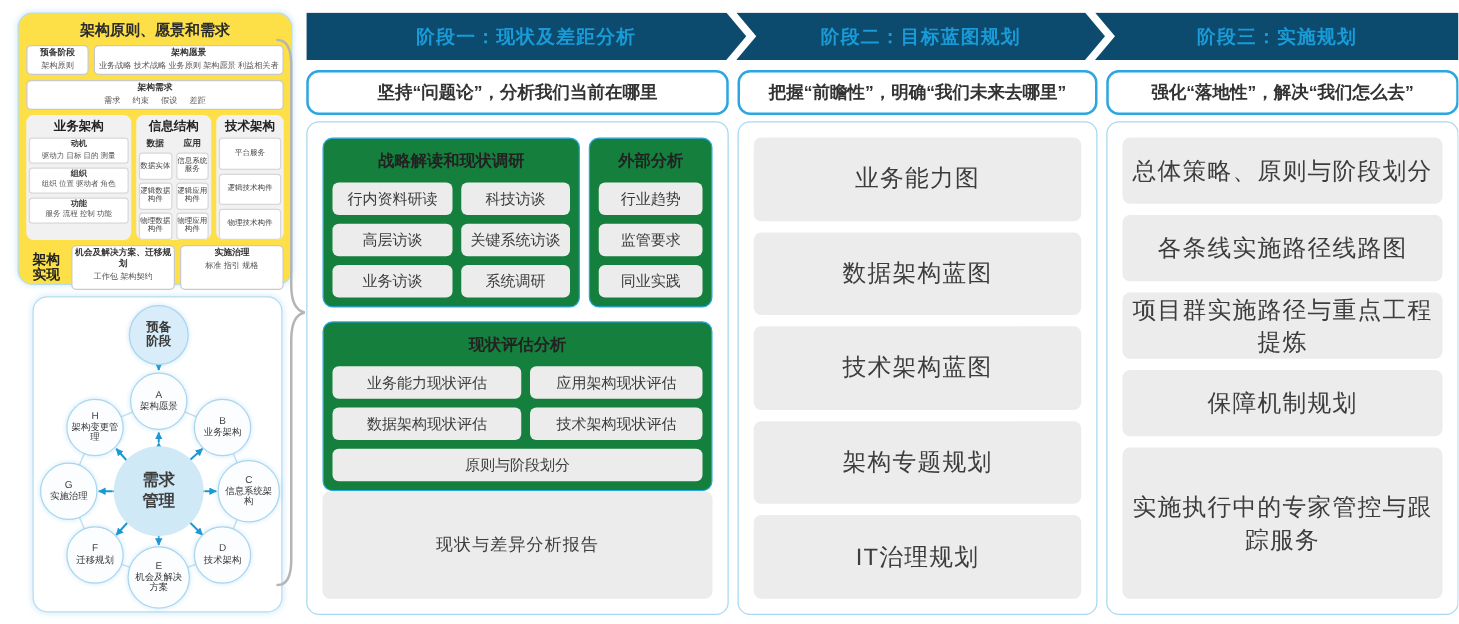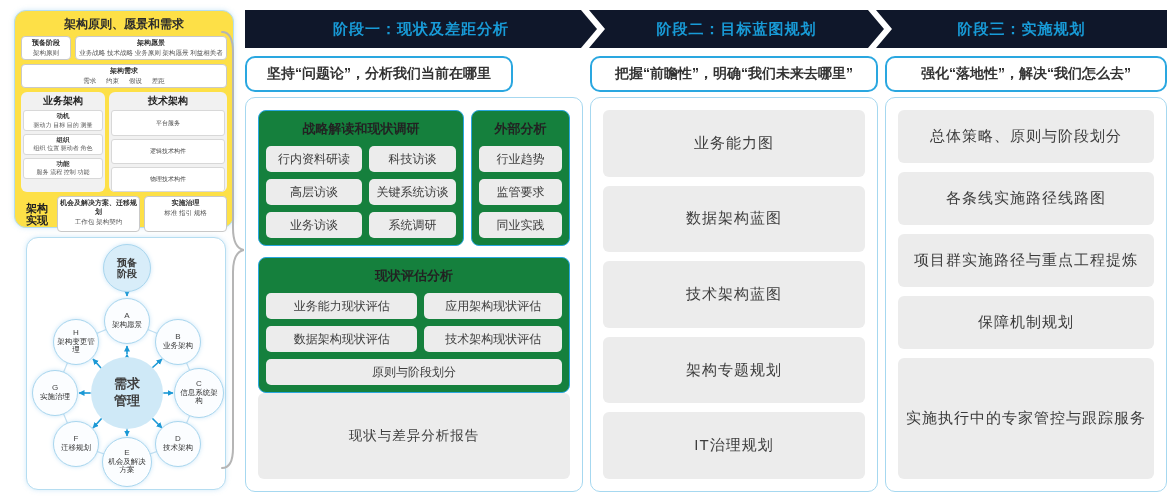--- a/index.html
+++ b/index.html
@@ -51,30 +51,30 @@
   .node-label{font-size:7.5px;color:#333;line-height:1.15;width:38px;}
   .prep-circle{background:#d8edf9;}
   .prep-circle .node-label{font-weight:bold;font-size:10px;width:24px;color:#3a3a3a;}
   .center-circle{background:#cfe9f7;border:none;box-shadow:none;}
   .center-circle .node-label{font-weight:bold;font-size:13px;width:30px;color:#3f3f3f;line-height:1.3;}
 
   
   .brace{position:absolute;left:220px;top:30px;}
 
   
-  .band{position:absolute;top:10px;height:38px;background:#0f172a;color:#189bd7;font-weight:bold;font-size:15px;
+  .band{position:absolute;top:10px;height:38px;background:#0c4a6e;color:#189bd7;font-weight:bold;font-size:15px;
         display:flex;align-items:center;justify-content:center;letter-spacing:1px;}
   .band1{left:245px;width:352px;clip-path:polygon(0 0,calc(100% - 16px) 0,100% 50%,calc(100% - 16px) 100%,0 100%);}
   .band2{left:589px;width:295px;clip-path:polygon(0 0,calc(100% - 16px) 0,100% 50%,calc(100% - 16px) 100%,0 100%,16px 50%);}
   .band3{left:876px;width:291px;clip-path:polygon(0 0,100% 0,100% 100%,0 100%,16px 50%);}
 
   
   .sub{position:absolute;top:56px;height:36px;background:#fff;border:2px solid #2aa7e0;border-radius:10px;
        display:flex;align-items:center;justify-content:center;font-weight:bold;font-size:14px;color:#333;box-sizing:border-box;}
-  .sub1{left:245px;width:268px;}
+  .sub1{left:245px;width:338px;}
   .sub2{left:590px;width:288px;}
   .sub3{left:885px;width:282px;}
 
   
   .col{position:absolute;top:97px;height:395px;border:1.5px solid #a6d8f0;border-radius:10px;background:#fff;
        box-sizing:border-box;padding:12px;display:flex;flex-direction:column;}
   .col1{left:245px;width:338px;}
   .col2{left:590px;width:288px;gap:9px;}
   .col3{left:885px;width:282px;gap:9px;}
 
@@ -85,21 +85,21 @@
   .grid2{display:grid;grid-template-columns:1.1fr 1fr;gap:7px;}
   .gitem{background:#ececec;border-radius:5px;display:flex;align-items:center;justify-content:center;
          font-size:12px;color:#3d3d3d;height:26px;white-space:nowrap;overflow:hidden;}
   .external{flex:1;display:flex;flex-direction:column;}
   .vstack{display:flex;flex-direction:column;gap:7px;}
   .assessment{}
   .span2{grid-column:span 2;}
   .report{flex:1;background:#ececec;border-radius:6px;display:flex;align-items:center;justify-content:center;
           font-size:13.5px;color:#3d3d3d;letter-spacing:1px;}
   .item2{flex:1;background:#ececec;border-radius:6px;display:flex;align-items:center;justify-content:center;
-         font-size:15px;color:#3d3d3d;letter-spacing:1px;text-align:center;}
+         font-size:19px;color:#3d3d3d;letter-spacing:1px;text-align:center;}
   .fix53{flex:0 0 53px;}
 </style>
 </head>
 <body>
 
 <div class="canvas">
 
   <div class="togaf">
     <div class="togaf-title">架构原则、愿景和需求</div>
     <div class="trow1">
@@ -123,20 +123,37 @@
           <div class="bt">动机</div>
           <div class="bs">驱动力 目标 目的 测量</div>
         </div>
         <div class="bitem">
           <div class="bt">组织</div>
           <div class="bs">组织 位置 驱动者 角色</div>
         </div>
         <div class="bitem">
           <div class="bt">功能</div>
           <div class="bs">服务 流程 控制 功能</div>
+        </div>
+      </div>
+      <div class="sec sec-info">
+        <div class="sec-t">信息结构</div>
+        <div class="icols">
+          <div class="icol">
+            <div class="icol-h">数据</div>
+            <div class="iitem">数据实体</div>
+            <div class="iitem">逻辑数据构件</div>
+            <div class="iitem">物理数据构件</div>
+          </div>
+          <div class="icol">
+            <div class="icol-h">应用</div>
+            <div class="iitem">信息系统服务</div>
+            <div class="iitem">逻辑应用构件</div>
+            <div class="iitem">物理应用构件</div>
+          </div>
         </div>
       </div>
       <div class="sec sec-tech">
         <div class="sec-t">技术架构</div>
         <div class="tcol">
           <div class="iitem">平台服务</div>
           <div class="iitem">逻辑技术构件</div>
           <div class="iitem">物理技术构件</div>
         </div>
       </div>

